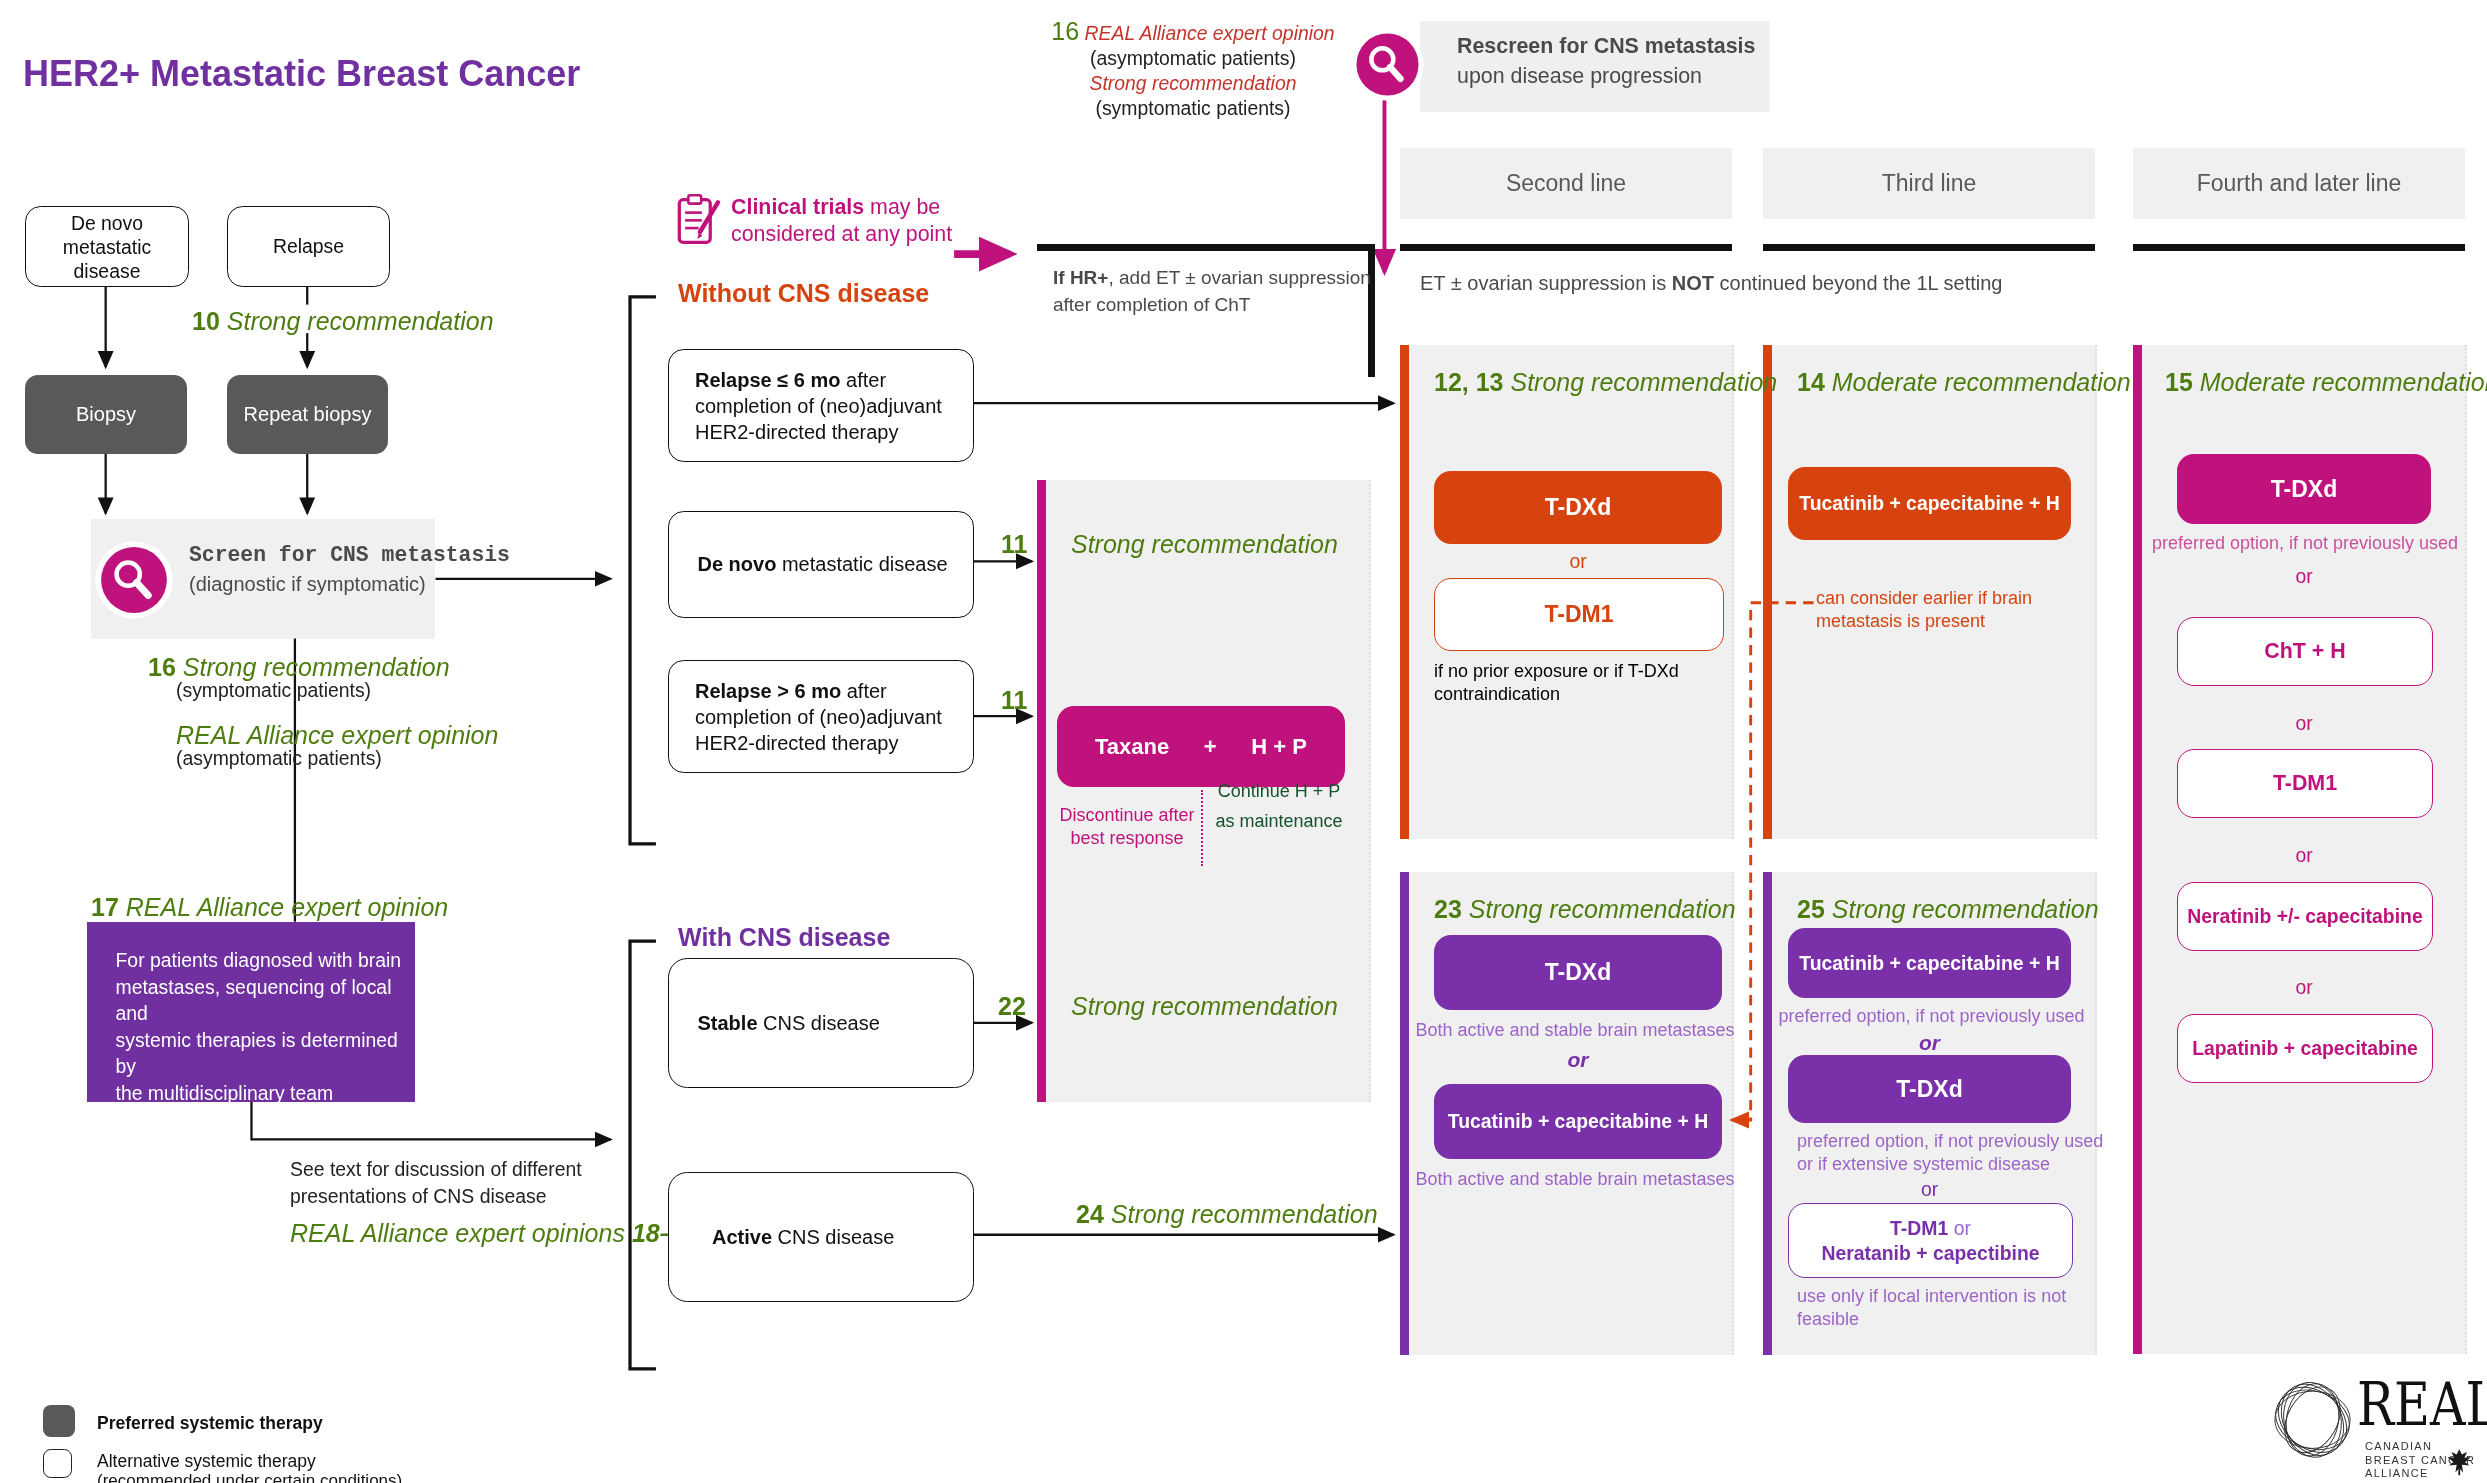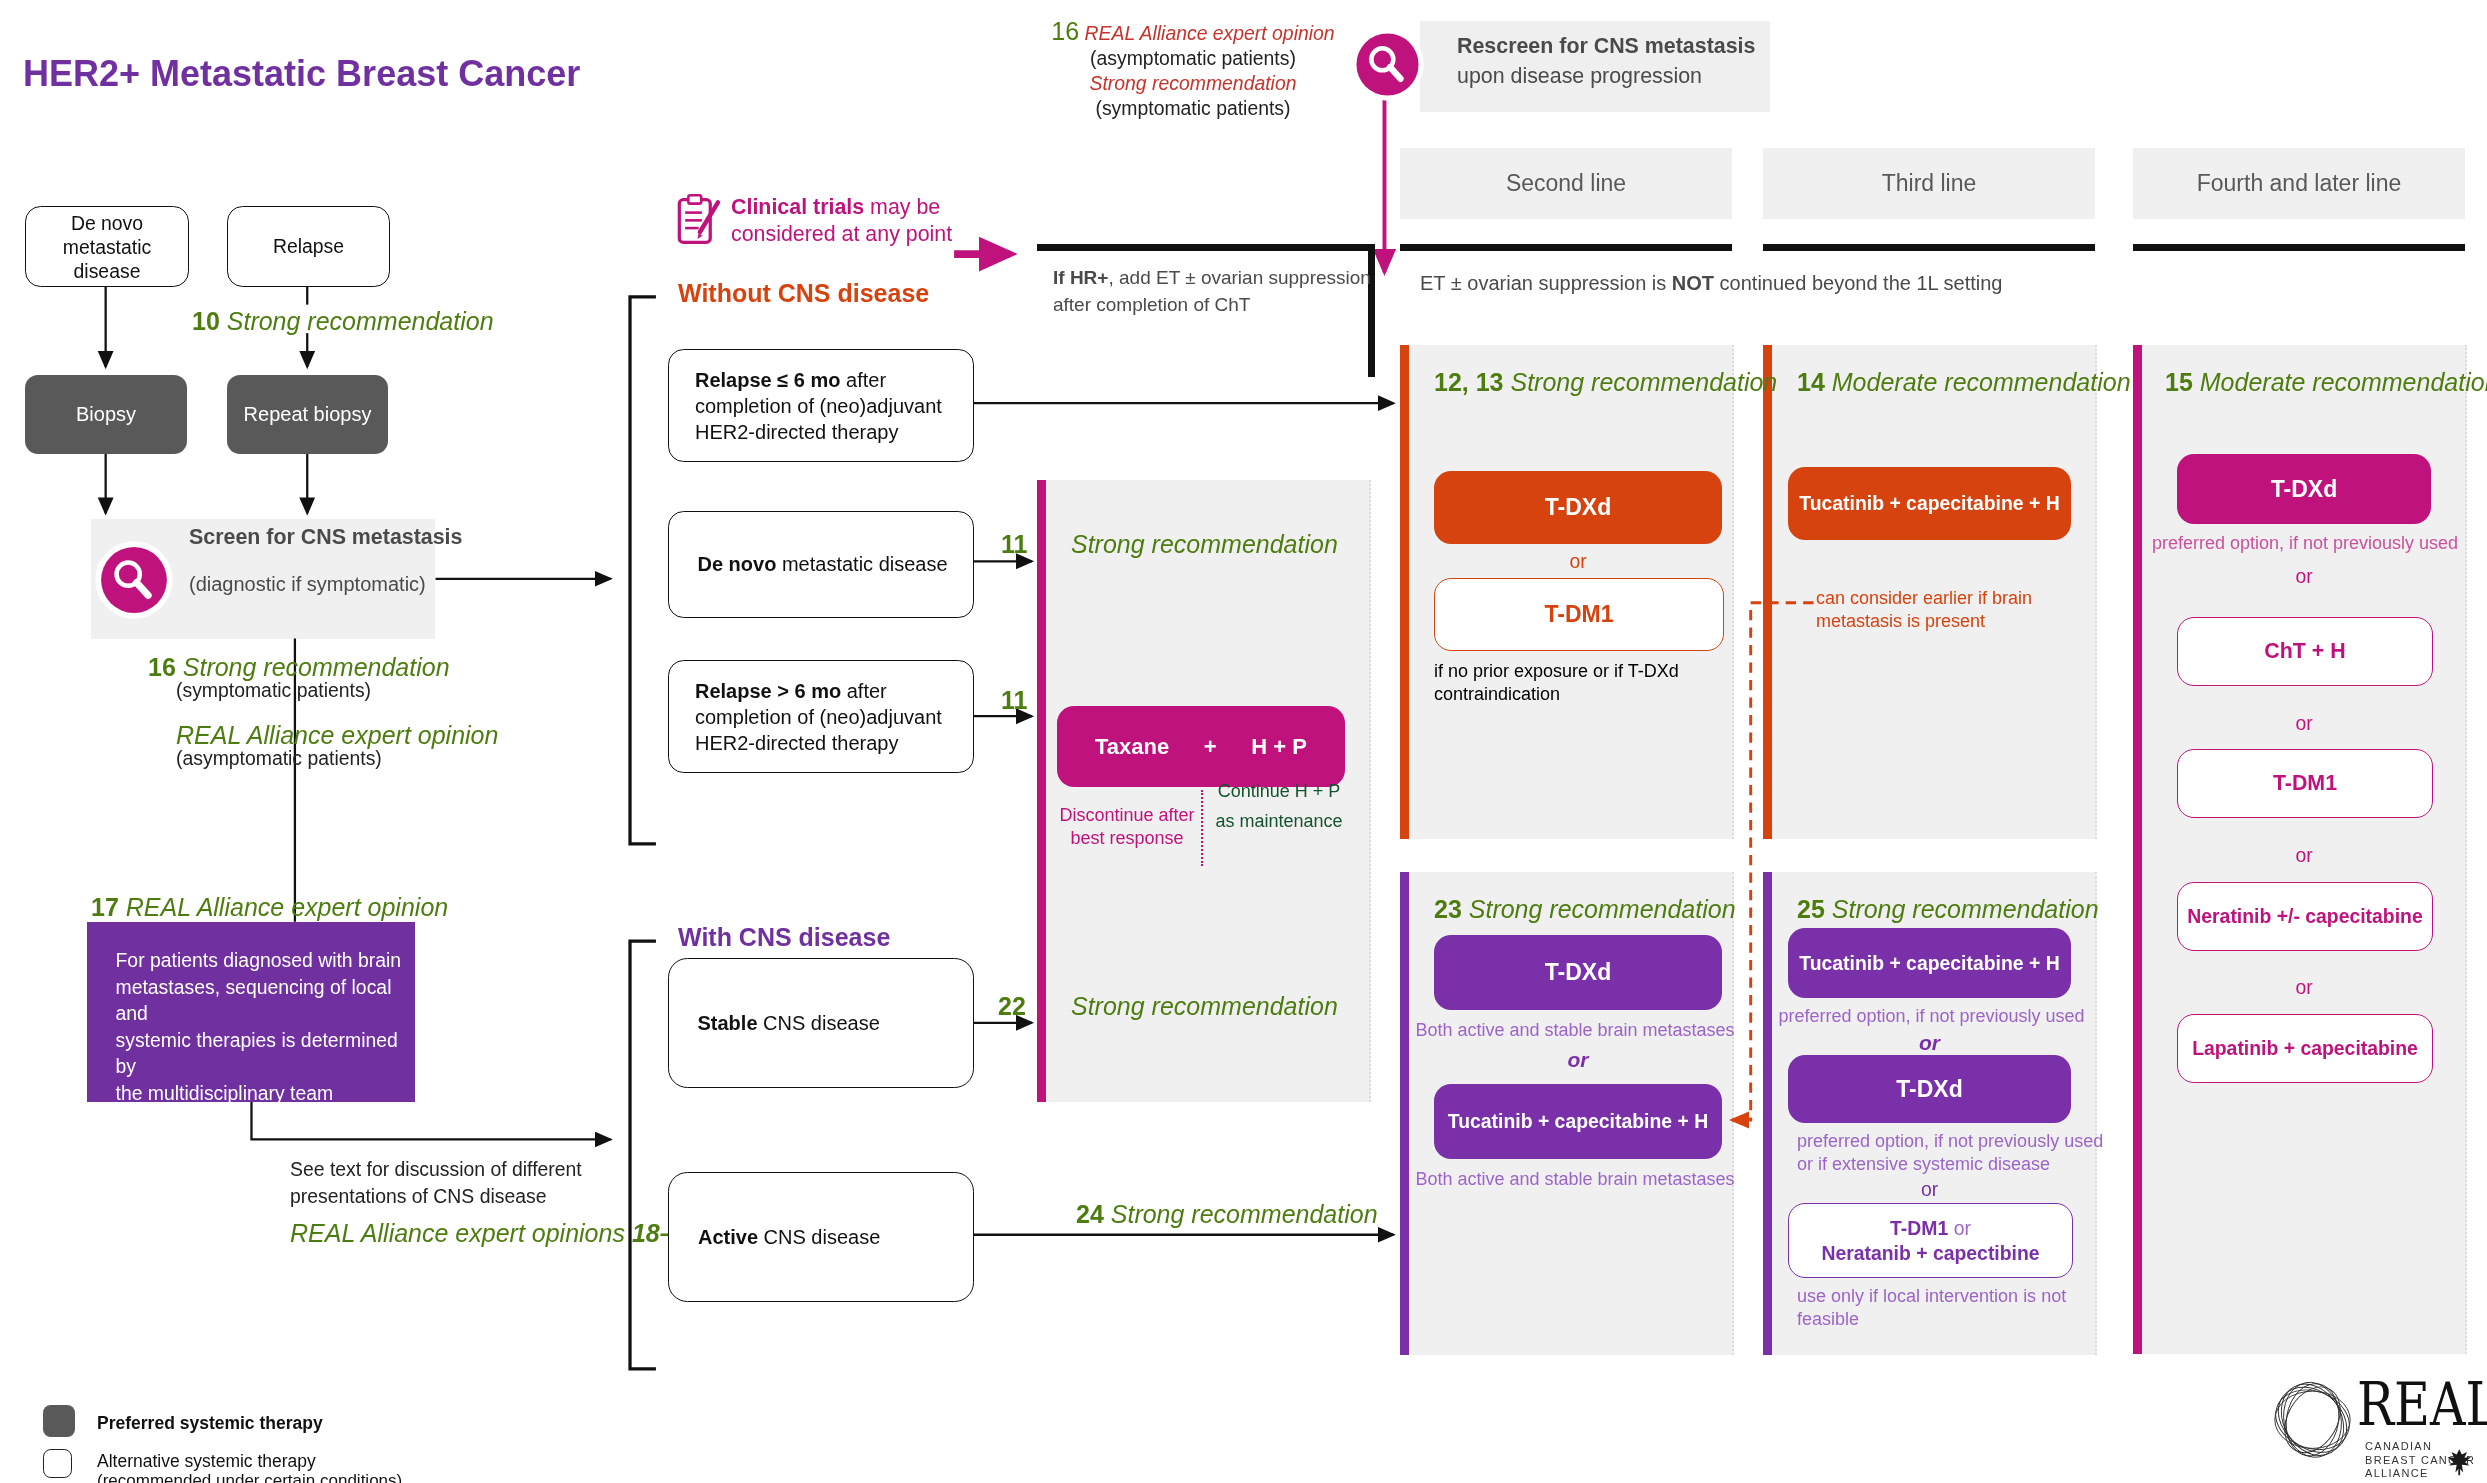--- a/index.html
+++ b/index.html
@@ -170,21 +170,21 @@
     <span>Repeat biopsy</span>
     </div>
 
   <div class="abs" style="left:91px;top:519px;width:344px;height:120px;background:#F0F0F0;z-index:1;"></div>
   <svg class="abs z3" style="left:94px;top:540px;" width="80" height="80" viewBox="0 0 124 124">
     <circle cx="62" cy="62" r="60" fill="#fff"></circle>
     <circle cx="62" cy="62" r="51" fill="#C0127D"></circle>
     <circle cx="53" cy="53" r="18" fill="none" stroke="#fff" stroke-width="7"></circle>
     <line x1="66" y1="66" x2="84" y2="86" stroke="#fff" stroke-width="11" stroke-linecap="round"></line>
   </svg>
-  <div class="abs z3" style="left:189px;top:525px;font-size:21.4px;font-weight:bold;color:#4a4a4a;">Screen for CNS metastasis</div>
+  <div class="abs z3" style="left:189px;top:543px;font-size:21.4px;font-weight:bold;color:#4a4a4a;font-family:Liberation Mono, monospace;">Screen for CNS metastasis</div>
   <div class="abs z3" style="left:189px;top:573px;font-size:20px;color:#4a4a4a;">(diagnostic if symptomatic)</div>
 
   <div class="rec" style="left:148px;top:653px;">
     <span class="num">16</span> <span class="it">Strong recommendation</span>
   </div>
   <div class="note" style="left:176px;top:679px;font-size:19.4px;">(symptomatic patients)</div>
   <div class="rec it" style="left:176px;top:721px;font-style:italic;">REAL Alliance expert opinion</div>
   <div class="note" style="left:176px;top:747px;font-size:19.4px;">(asymptomatic patients)</div>
 
   <div class="rec" style="left:91px;top:893px;">
@@ -221,21 +221,21 @@
   </div>
 
   <div class="rec" style="left:1001px;top:530px;"><span class="num">11</span></div>
   <div class="rec" style="left:1001px;top:686px;"><span class="num">11</span></div>
 
   <div class="abs z3" style="left:678px;top:923px;font-size:25px;font-weight:bold;color:#7030A0;">With CNS disease</div>
 
   <div class="flowbox" style="left:668px;top:958px;width:306px;height:130px;padding-left:28.5px;box-sizing:border-box;border-radius:19.4px;">
     <div><b>Stable</b><span> CNS disease</span></div>
   </div>
-  <div class="flowbox" style="left:668px;top:1172px;width:306px;height:130px;padding-left:29px;box-sizing:border-box;border-radius:19.4px;">
+  <div class="flowbox" style="left:668px;top:1172px;width:306px;height:130px;padding-left:43px;box-sizing:border-box;border-radius:19.4px;">
     <div><b>Active</b><span> CNS disease</span></div>
   </div>
 
   <div class="rec" style="left:998px;top:992px;"><span class="num">22</span></div>
   <div class="rec" style="left:1071px;top:992px;"><span class="it">Strong recommendation</span></div>
   <div class="rec" style="left:1076px;top:1200px;">
     <span class="num">24</span> <span class="it">Strong recommendation</span>
   </div>
 
   <div class="rec" style="left:1071px;top:530px;"><span class="it">Strong recommendation</span></div>

